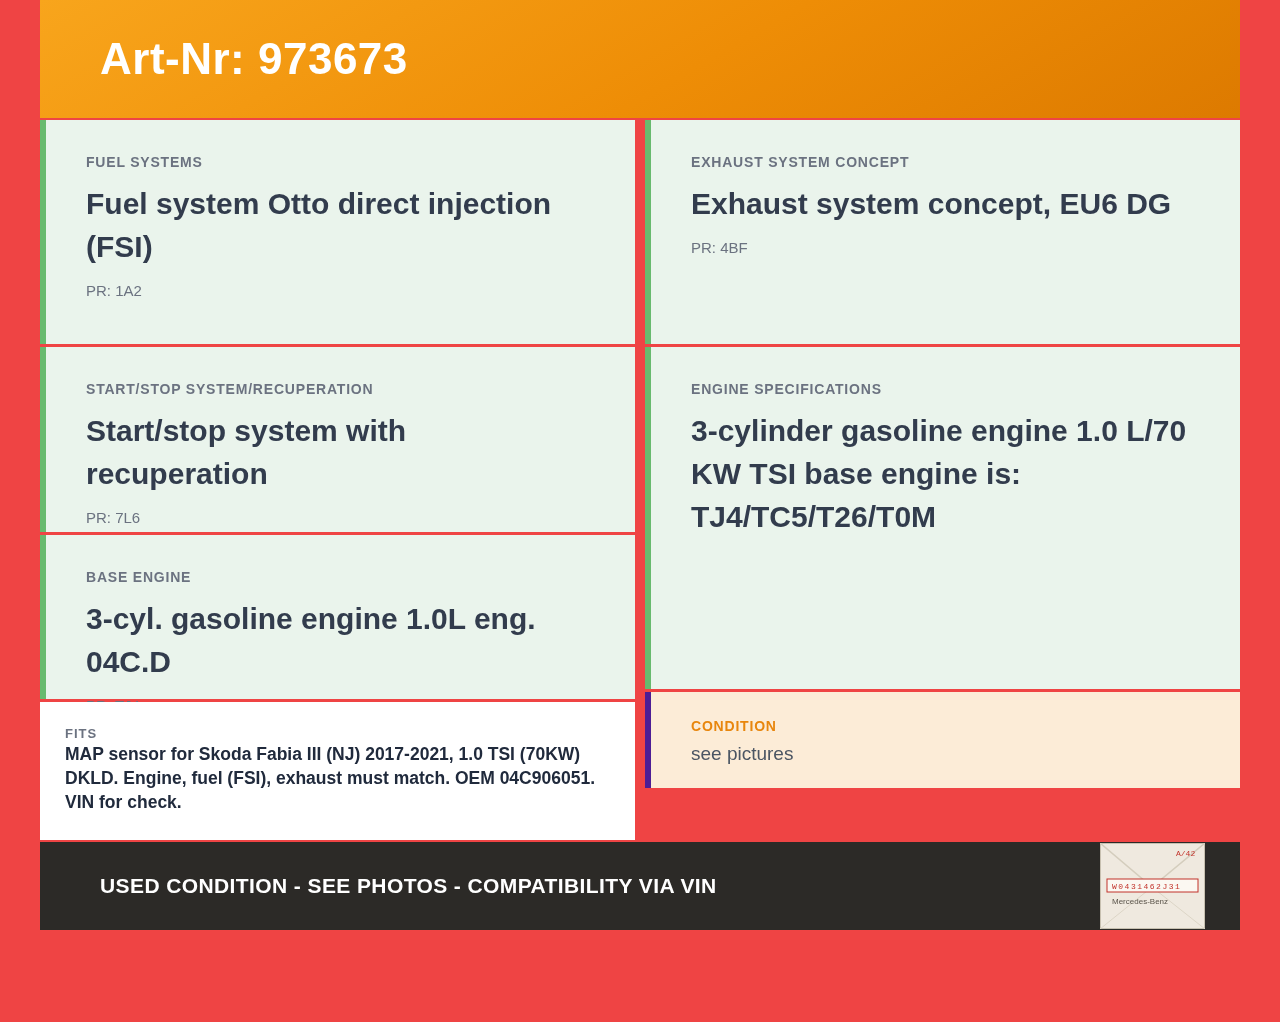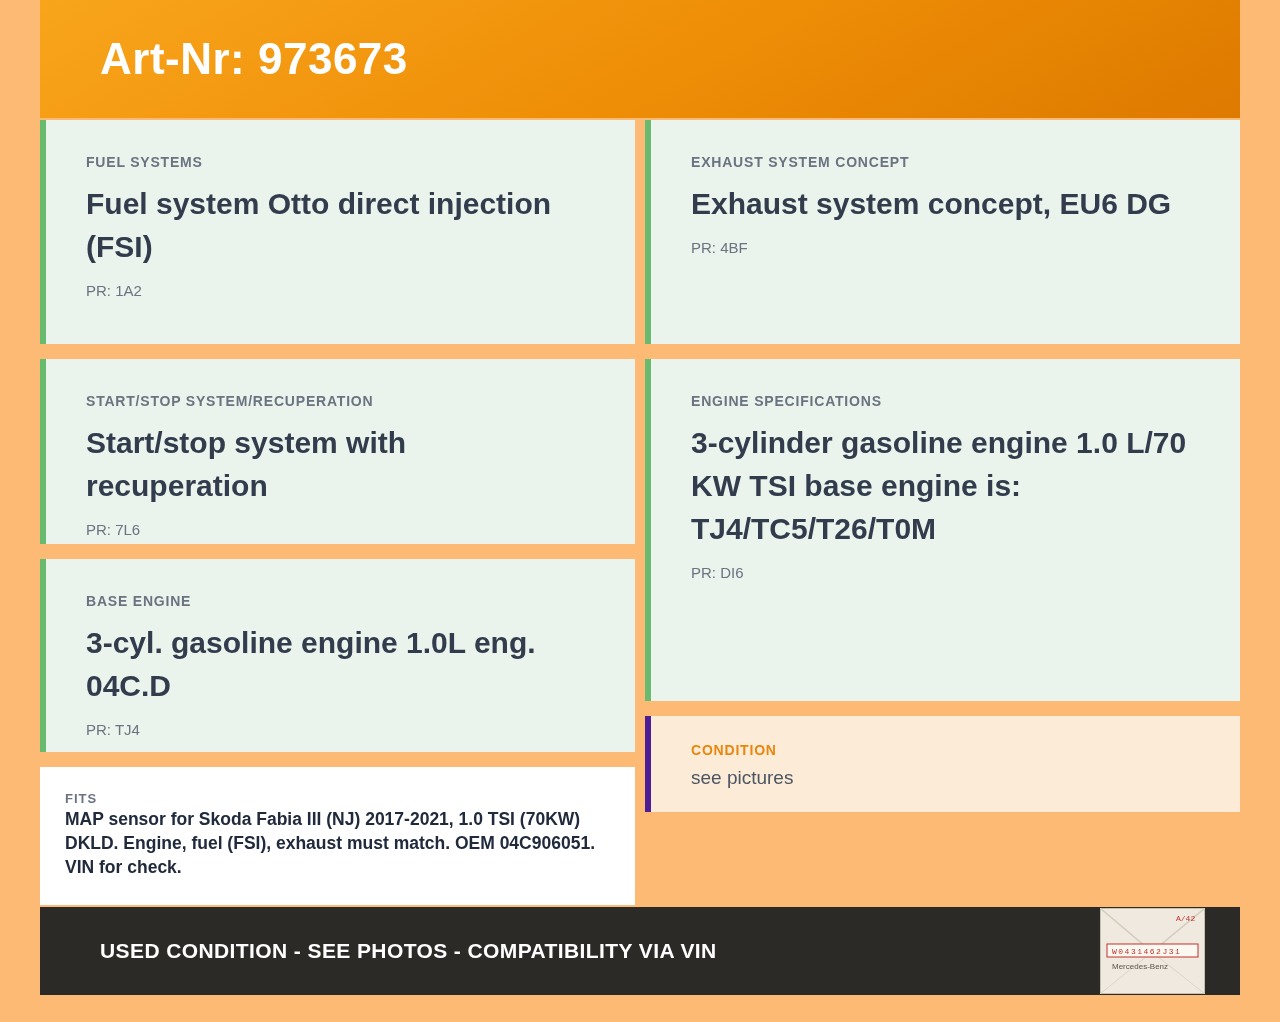--- a/index.html
+++ b/index.html
@@ -2,54 +2,54 @@
 <html><head>
 <meta charset="utf-8">
 <style>
   * { box-sizing: border-box; }
   html, body { margin: 0; padding: 0; background: #ffffff; }
   body {
     width: 1280px; height: 1022px;
     font-family: "Liberation Sans", sans-serif;
     color: #333e50;
   }
-  .page { width: 1280px; height: 1022px; padding: 0 40px; display: flex; flex-direction: column; background: #fdba74; }
+  .page { width: 1280px; height: 1022px; padding: 0 40px; display: flex; flex-direction: column; background: #ef4444; }
 
   
   .hero {
     height: 118px; flex: 0 0 118px;
     background: linear-gradient(150deg, #f8a51c 0%, #ee8d06 55%, #dd7a00 100%);
     display: flex; align-items: center; padding-left: 60px;
   }
   .hero h1 { margin: 0; color: #ffffff; font-size: 44px; font-weight: 700; letter-spacing: 0.5px; }
 
   
   .columns { display: flex; gap: 10px; margin-top: 2px; }
-  .col { width: 595px; display: flex; flex-direction: column; gap: 15px; }
+  .col { width: 595px; display: flex; flex-direction: column; gap: 3px; }
 
   .card {
     background: #eaf4ec;
     border-left: 6px solid #68ba6e;
     padding: 34px 38px 0 40px;
   }
   .card .label, .fits .label, .condition .label {
     font-size: 14px; font-weight: 700; color: #6b7280; letter-spacing: 0.8px;
     text-transform: uppercase;
   }
   .card .title {
     margin: 13px 0 0 0;
     font-size: 30px; font-weight: 700; color: #323c4d; line-height: 1.43;
     max-width: 480px;
   }
   .col-right .card .title { max-width: 515px; }
   .card .pr { margin-top: 13px; font-size: 15px; color: #6b7280; }
 
   .h224 { height: 224px; }
   .h221 { height: 185px; }
-  .h220 { height: 193px; }
+  .h220 { height: 164px; }
   .h265 { height: 342px; }
 
   
   .condition {
     background: #fcecd7; border-left: 6px solid #4c1d95;
     height: 96px; padding: 26px 38px 0 40px;
   }
   .condition .label { color: #e8860d; }
   .condition .text { margin-top: 9px; font-size: 19px; font-weight: 400; color: #4b5563; }
 
@@ -113,21 +113,20 @@
 
       <section class="card h224">
         <div class="label">EXHAUST SYSTEM CONCEPT</div>
         <h2 class="title">Exhaust system concept, EU6 DG</h2>
         <div class="pr">PR: 4BF</div>
       </section>
 
       <section class="card h265">
         <div class="label">ENGINE SPECIFICATIONS</div>
         <h2 class="title">3-cylinder gasoline engine 1.0 L/70 KW TSI base engine is: TJ4/TC5/T26/T0M</h2>
-        <div class="pr">PR: DI6</div>
       </section>
 
       <section class="condition">
         <div class="label">CONDITION</div>
         <div class="text">see pictures</div>
       </section>
 
     </div>
 
   </div>

